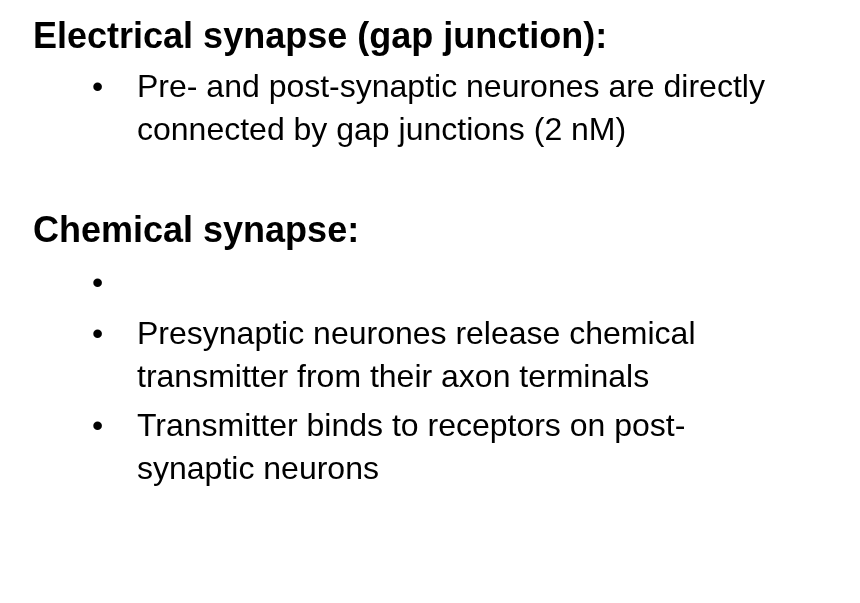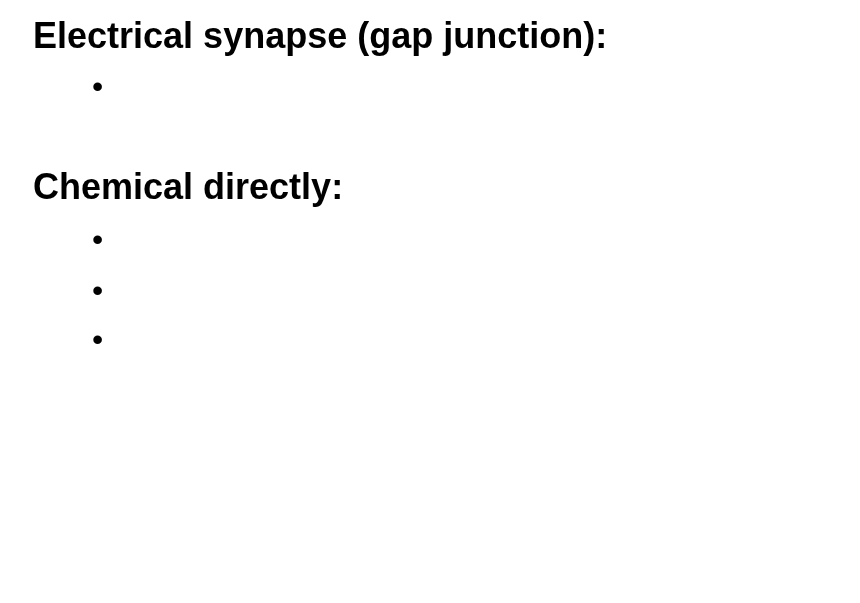--- a/index.html
+++ b/index.html
@@ -54,29 +54,35 @@
 </style>
 </head>
 <body>
 
 <div class="slide">
 
   <div class="heading heading-1">Electrical synapse (gap junction):</div>
 
   <div class="bullet-item bullet-a">
     <span class="bullet-marker">•</span>
+    <span class="bullet-text">Pre- and post-synaptic neurones are directly
+connected by gap junctions (2 nM)</span>
   </div>
 
-  <div class="heading heading-2">Chemical directly:</div>
+  <div class="heading heading-2">Chemical synapse:</div>
 
   <div class="bullet-item bullet-b">
     <span class="bullet-marker">•</span>
   </div>
 
   <div class="bullet-item bullet-c">
     <span class="bullet-marker">•</span>
+    <span class="bullet-text">Presynaptic neurones release chemical
+transmitter from their axon terminals</span>
   </div>
 
   <div class="bullet-item bullet-d">
     <span class="bullet-marker">•</span>
+    <span class="bullet-text">Transmitter binds to receptors on post-
+synaptic neurons</span>
   </div>
 
 </div>
 
 </body></html>

